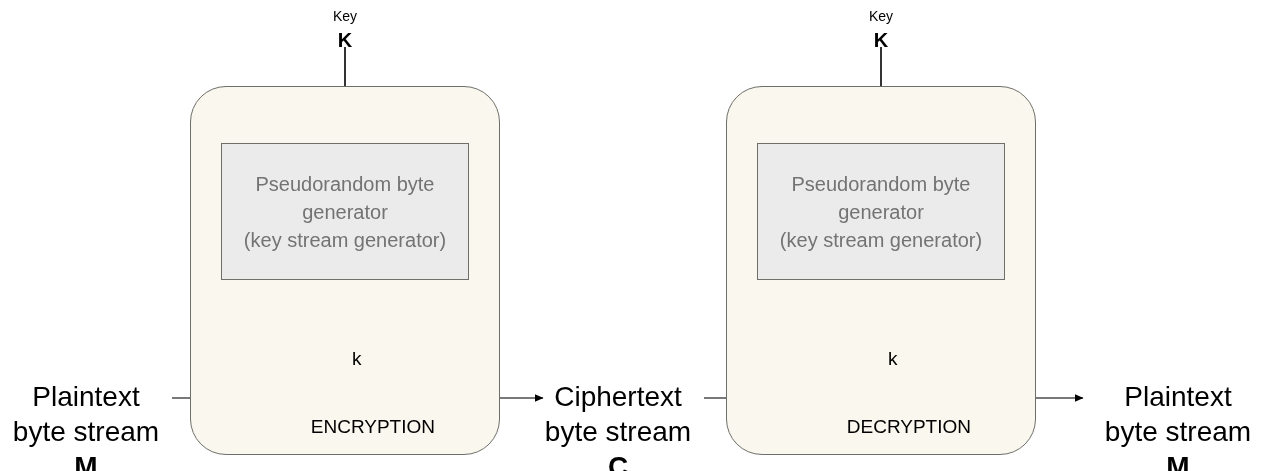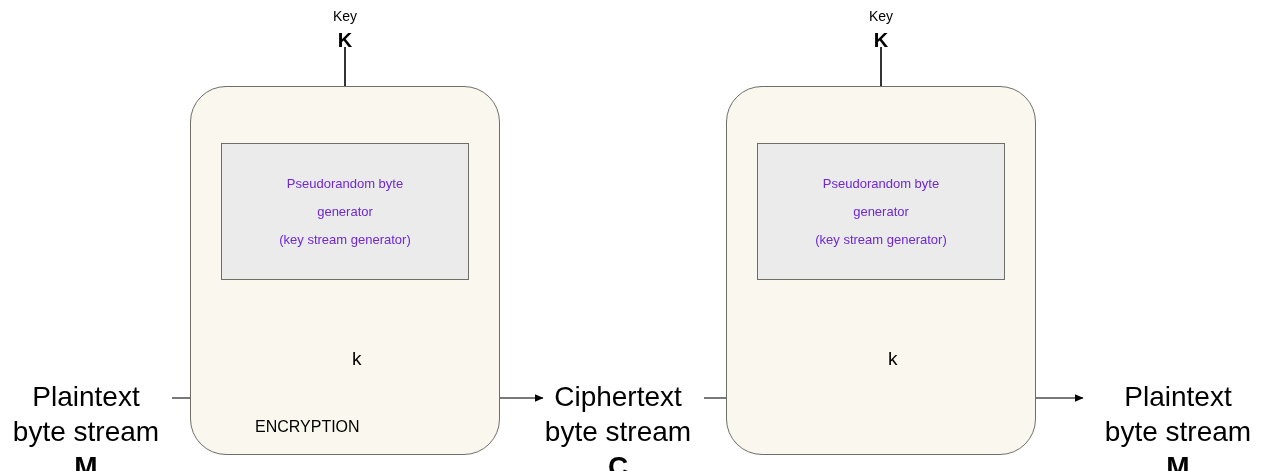--- a/index.html
+++ b/index.html
@@ -36,24 +36,24 @@
     position: absolute;
     background: #ebebeb;
     border: 1px solid #6f6f6a;
     box-sizing: border-box;
     display: flex;
     flex-direction: column;
     align-items: center;
     justify-content: center;
   }
   .genbox .line {
-    font-size: 13px;
+    font-size: 20px;
     line-height: 28px;
     white-space: nowrap;
-    color: #6d28d9;
+    color: #737373;
     text-align: right;
   }
   .lbl {
     position: absolute;
     text-align: center;
     white-space: nowrap;
     margin-top: 24px;
   }
   .lbl .big {
     font-size: 28px;
@@ -77,23 +77,23 @@
     display: block;
   }
   .keylbl .k2 {
     font-size: 20px;
     line-height: 24px;
     font-weight: bold;
     display: block;
   }
   .opname {
     position: absolute;
-    font-size: 16px;
+    font-size: 19px;
     line-height: 23px;
-    text-align: left;
+    text-align: right;
     white-space: nowrap;
   }
   .klittle {
     position: absolute;
     font-size: 19px;
     line-height: 22px;
     white-space: nowrap;
   }
 </style>
 </head>
@@ -162,20 +162,21 @@
 
   <div class="keylbl" style="left:811px; top:5px; width:140px;">
     <span class="k1">Key</span>
     <span class="k2">K</span>
   </div>
 
   <div class="klittle" style="left:888px; top:348px;">
     <span>k</span>
   </div>
 
+  <div class="opname" style="left:791px; top:415px; width:180px;">DECRYPTION</div>
 
   <div class="lbl" style="left:0px; top:355px; width:172px;">
     <span class="big">Plaintext</span>
     <span class="big">byte stream</span>
     <span class="bold">M</span>
   </div>
 
   <div class="lbl" style="left:532px; top:355px; width:172px;">
     <span class="big">Ciphertext</span>
     <span class="big">byte stream</span>

